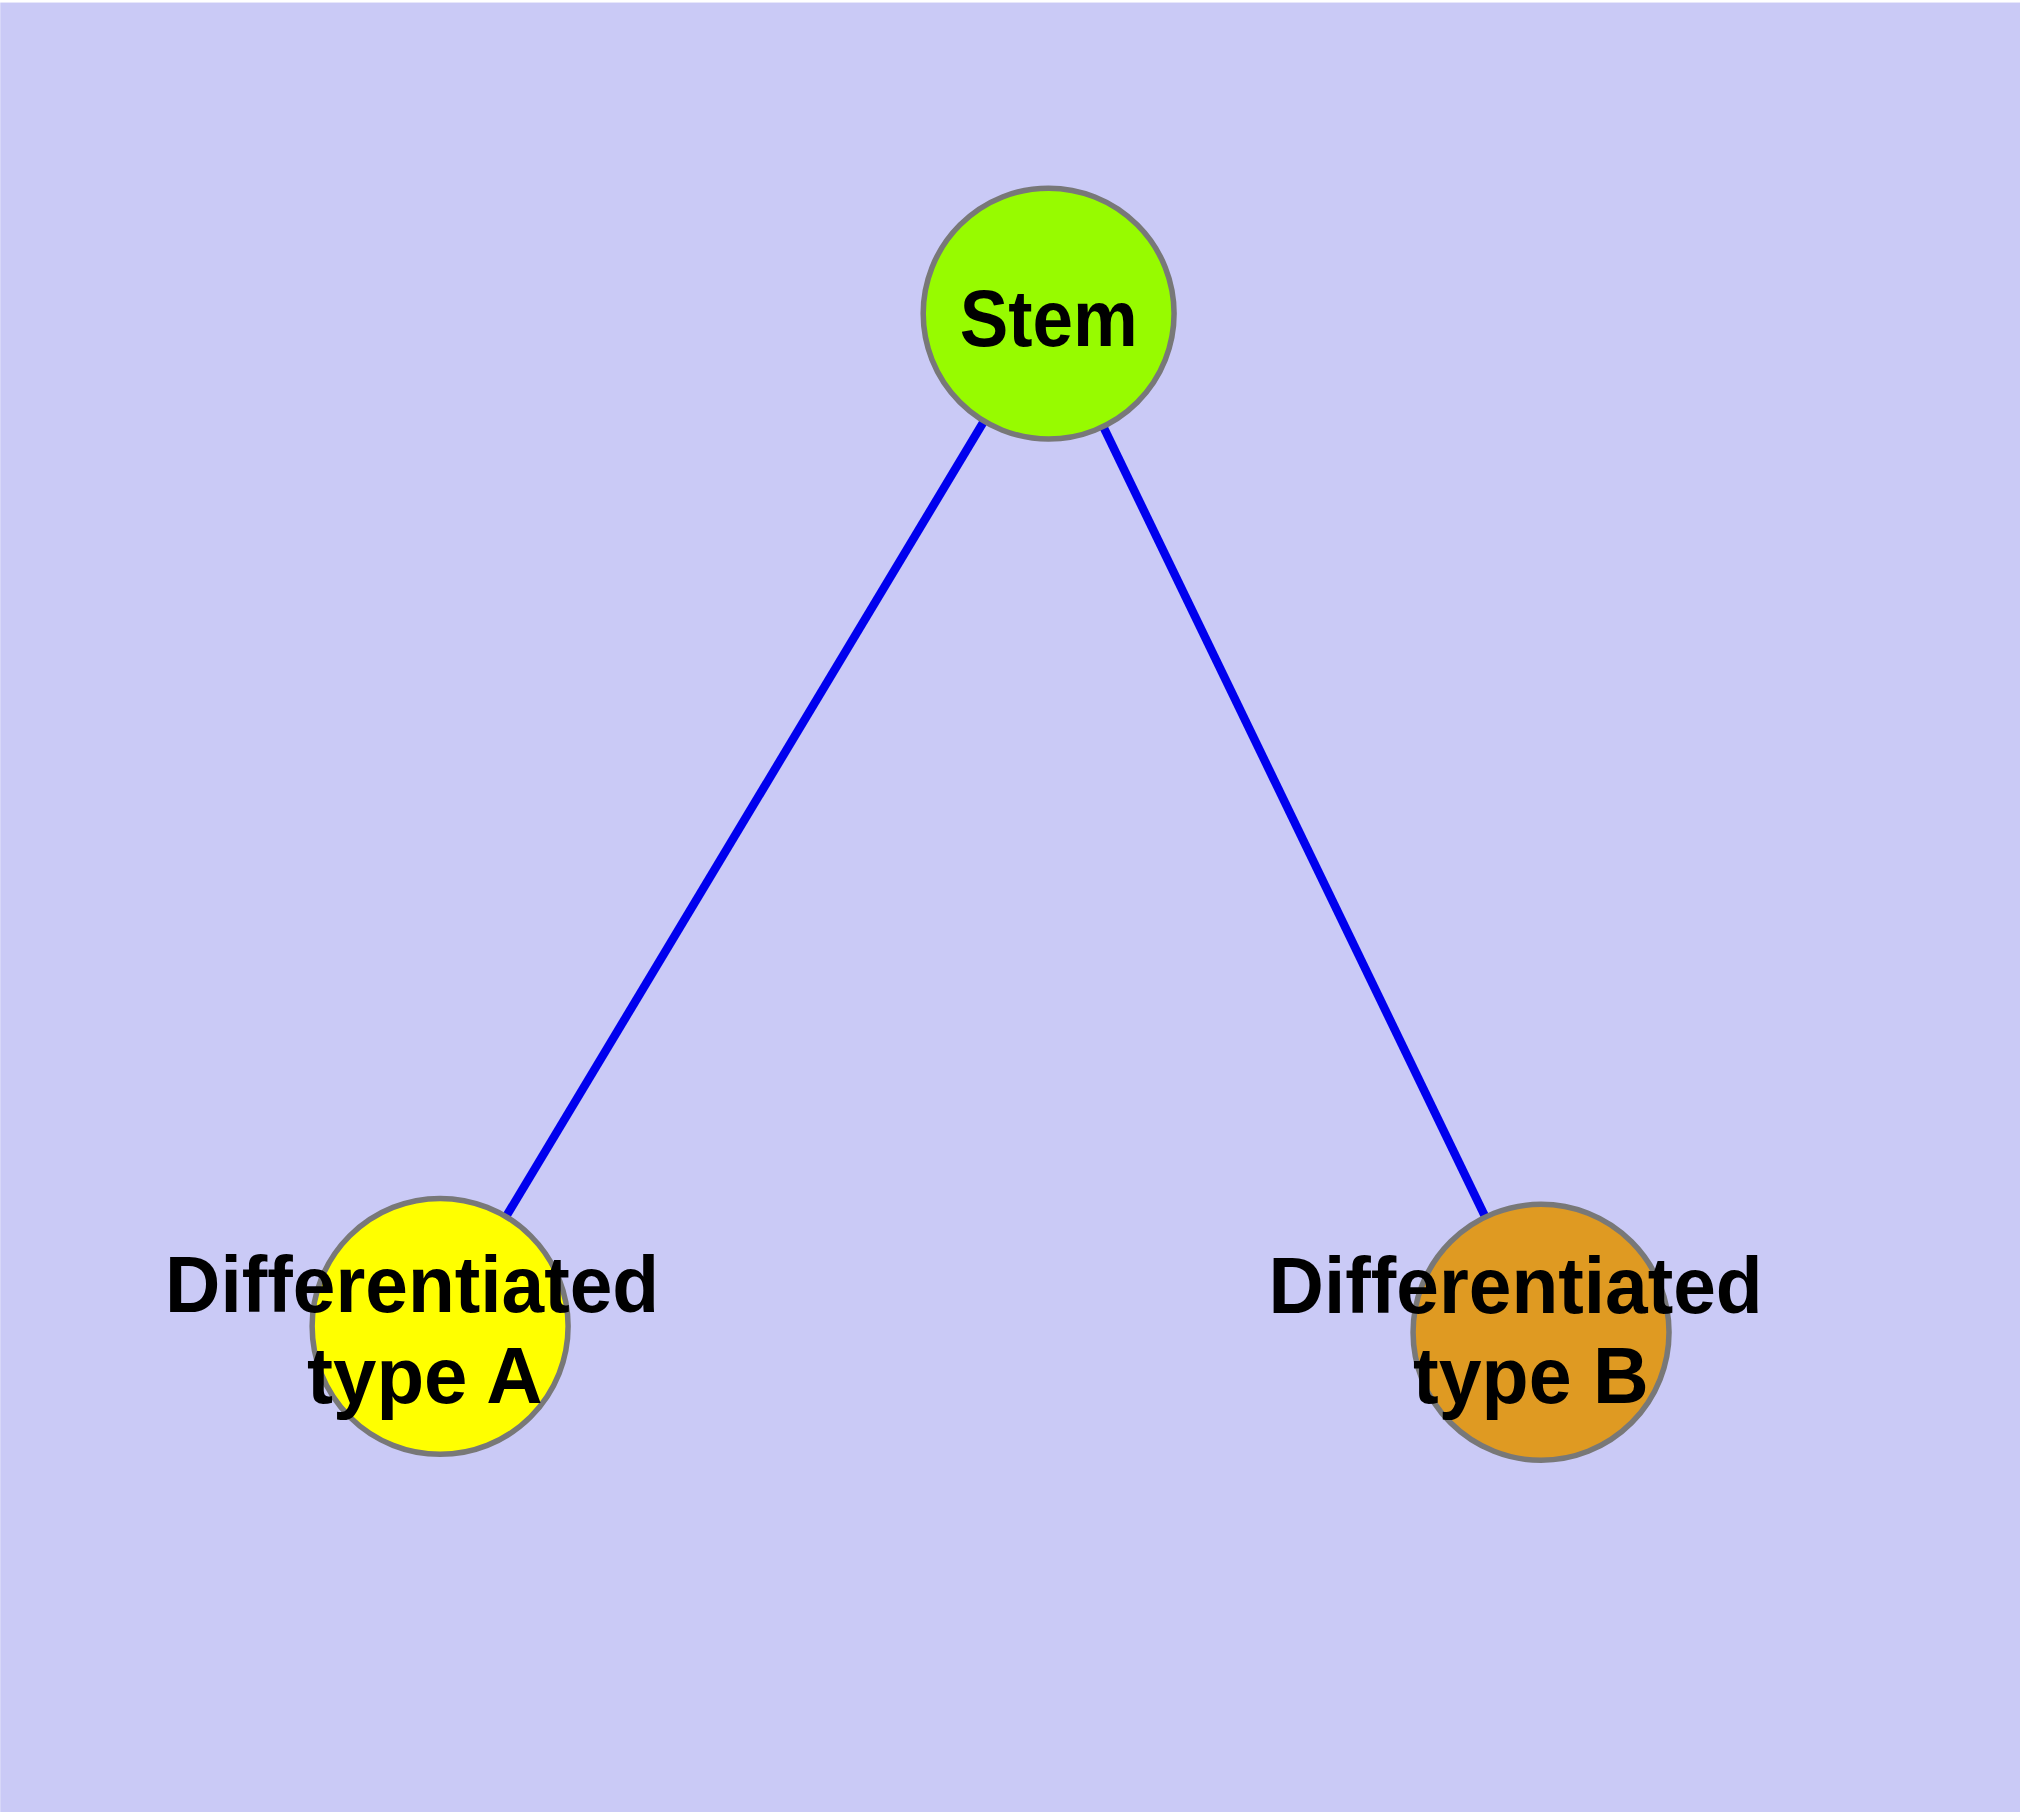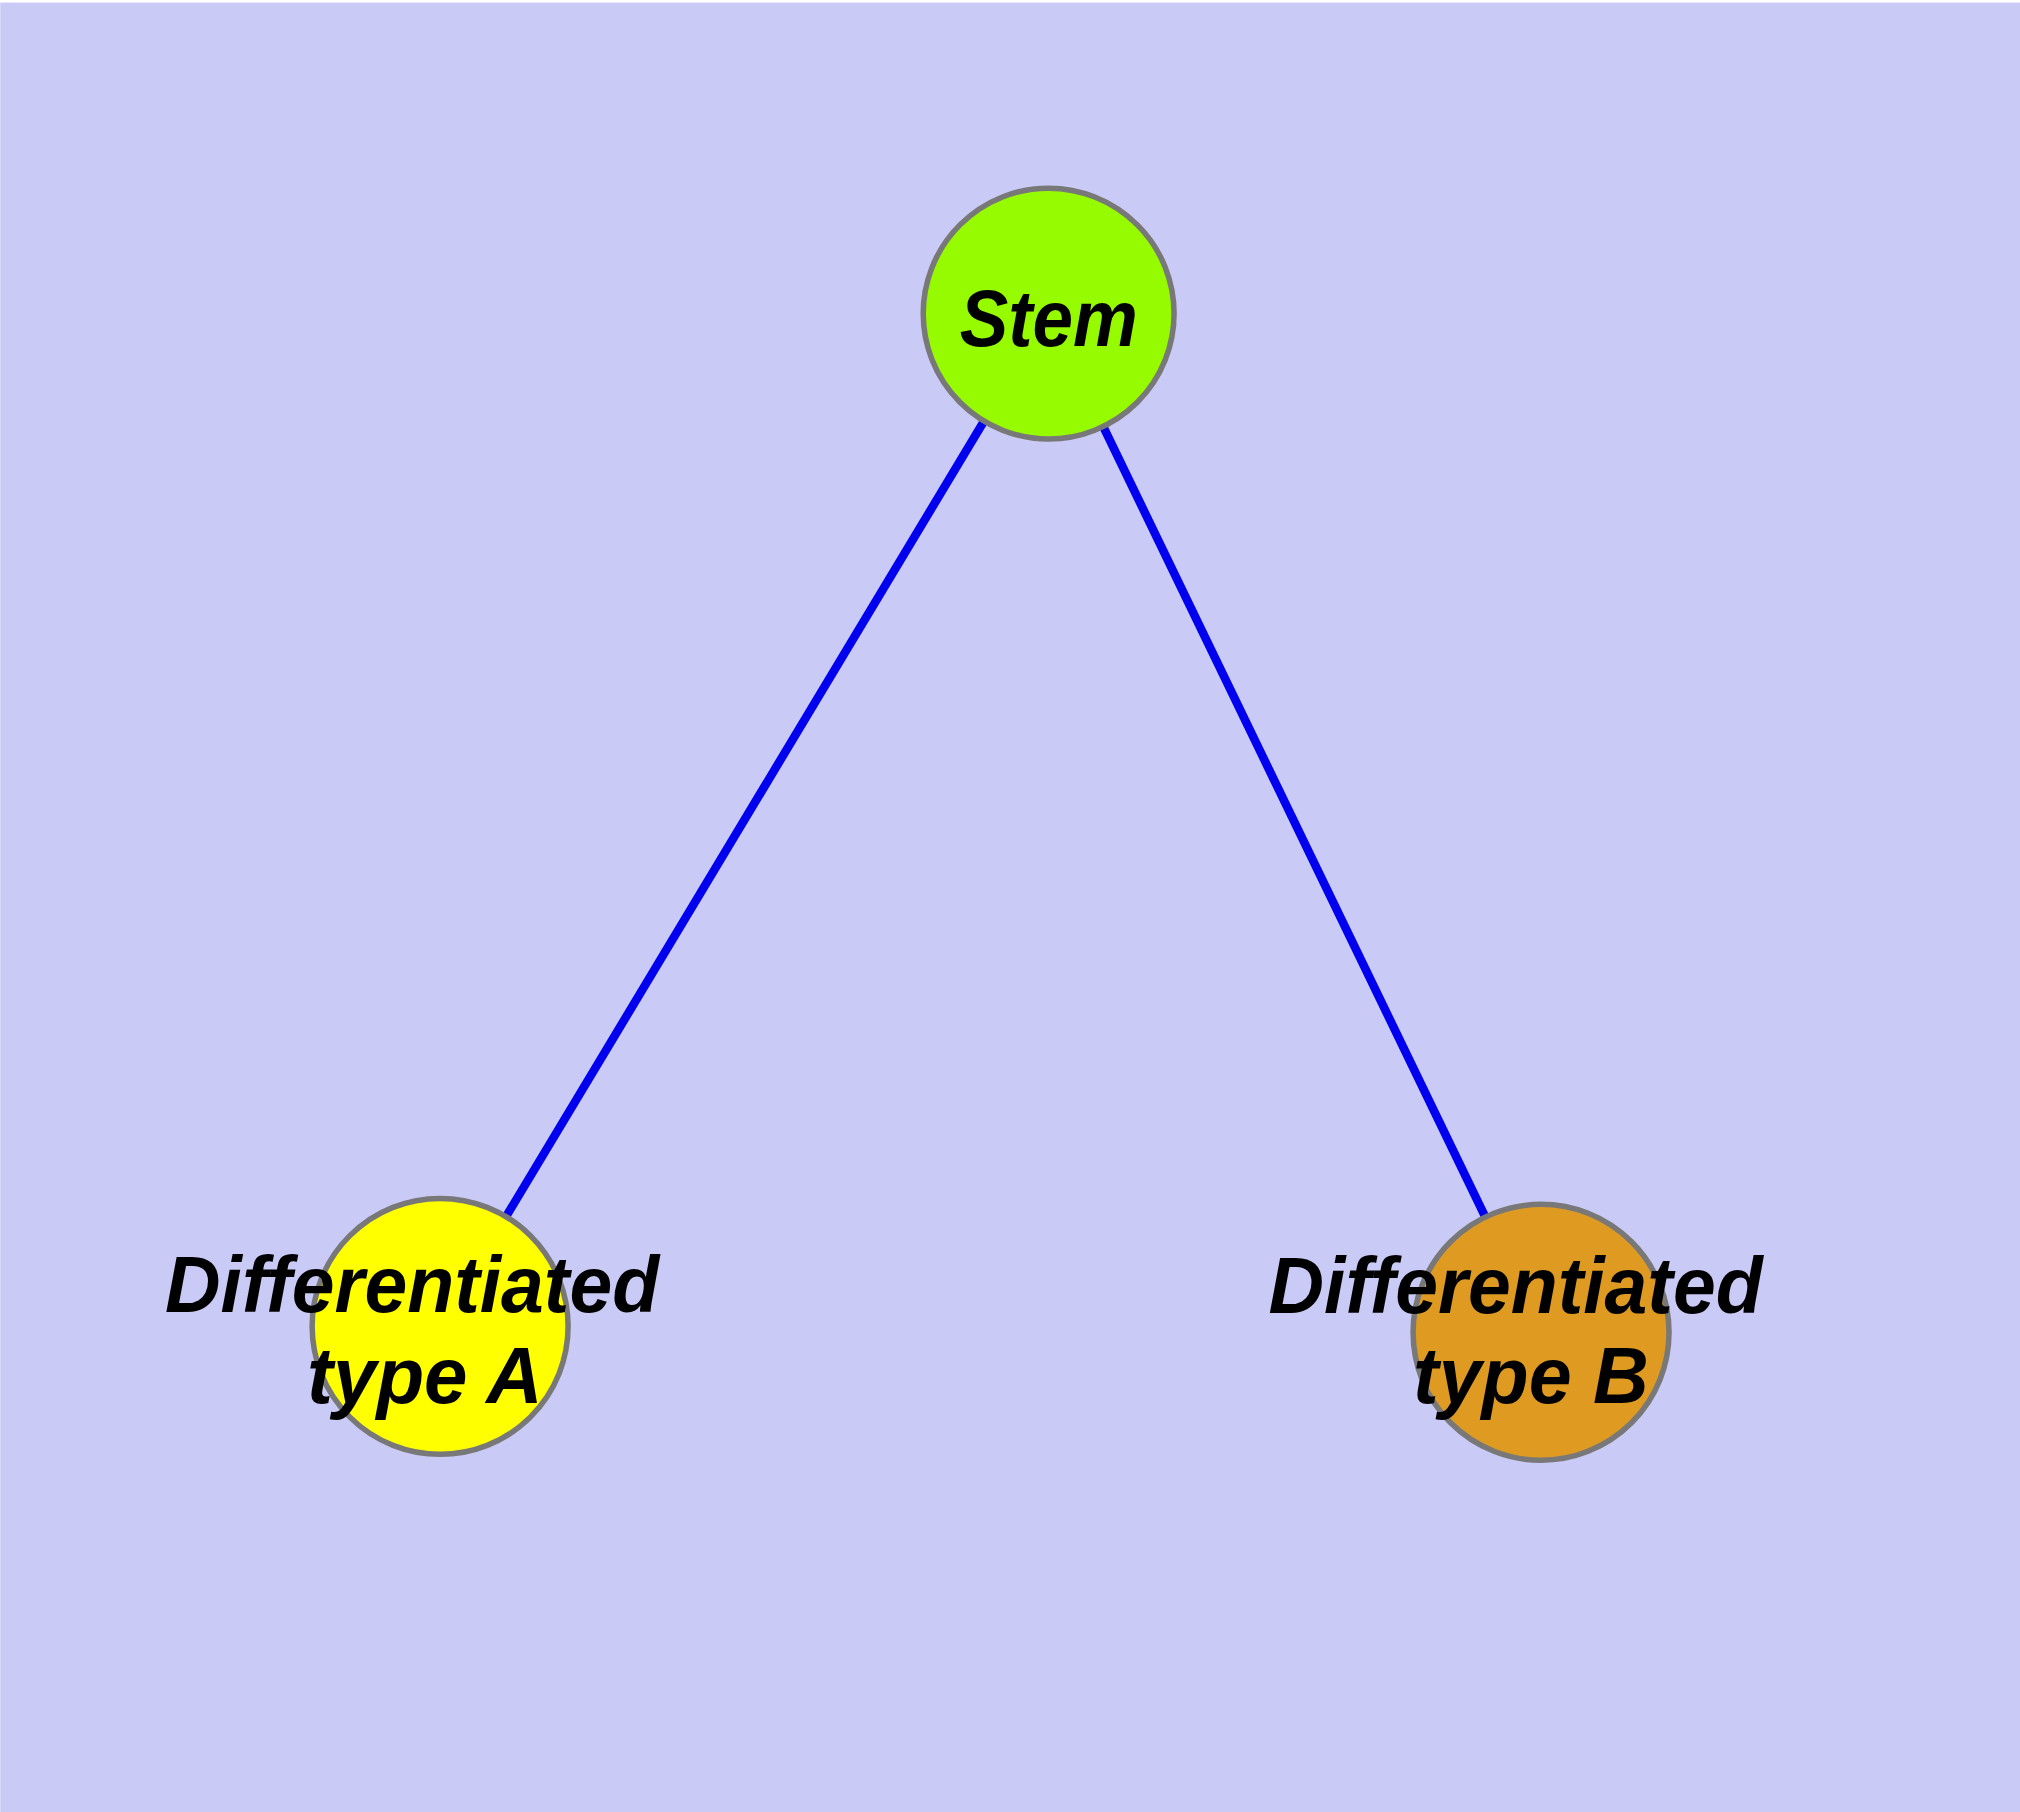--- a/index.html
+++ b/index.html
@@ -4,21 +4,20 @@
 <style>
   html, body {
     margin: 0;
     padding: 0;
     background: #ffffff;
   }
   .stage {
     width: 2021px;
     height: 1812px;
     position: relative;
-    font-style: italic;
   }
   svg {
     display: block;
   }
   .node-label {
     font-family: "Liberation Sans", sans-serif;
     font-weight: bold;
     font-size: 93px;
     text-anchor: middle;
   }

